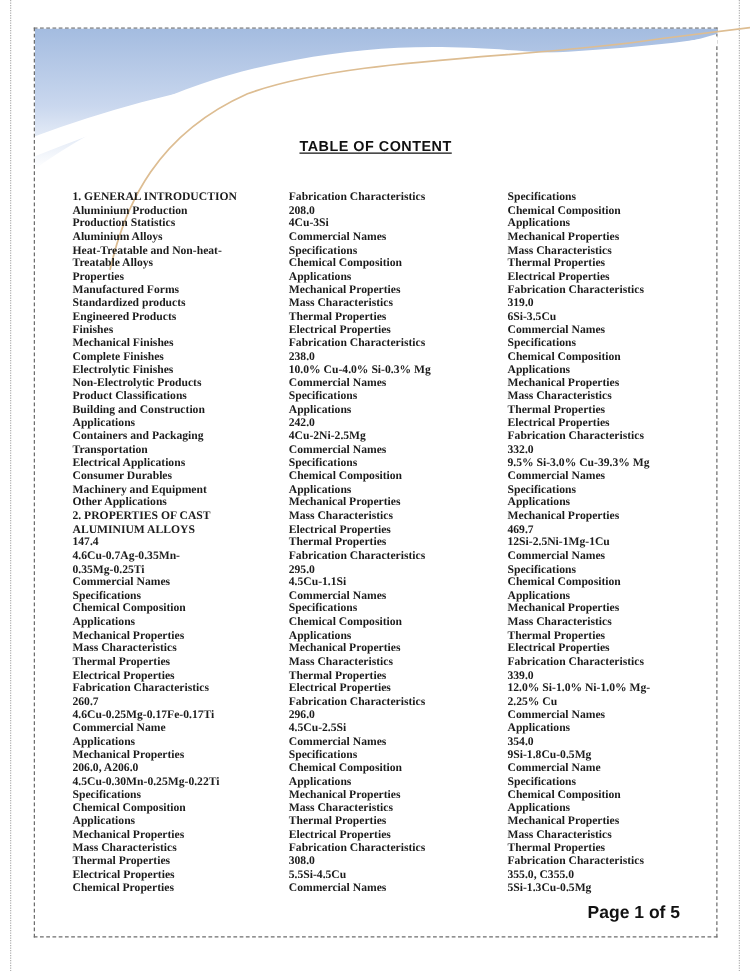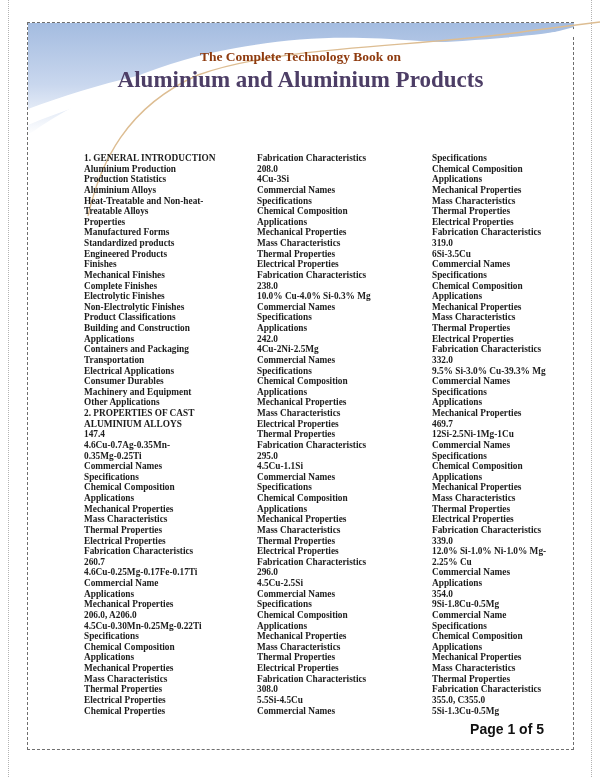--- a/index.html
+++ b/index.html
@@ -32,21 +32,21 @@
   .toc-heading {
     position: absolute; left: 0; width: 100%; top: 89px; text-align: center;
     font-size: 11.5px; font-weight: bold; color: #111;
     text-decoration: underline; letter-spacing: 0.4px;
     font-family: "Liberation Sans", sans-serif;
   }
 
   .col {
     position: absolute; top: 130px;
     font-size: 9.3px; font-weight: bold; color: #1c1c1c;
-    line-height: 10.62px; white-space: nowrap; margin-left: 26px;
+    line-height: 10.62px; white-space: nowrap;
   }
   .col-0 { left: 30px; }
   .col-1 { left: 203px; }
   .col-2 { left: 378px; }
 
   .page-num {
     position: absolute; right: 29px; top: 698px;
     font-size: 14px; font-weight: bold; color: #111;
     font-family: "Liberation Sans", sans-serif;
   }
@@ -70,39 +70,38 @@
 
     <path fill="url(#blueFade)" d="M0,0 H546 V4 C500,18 448,22 392,18 C316,12 270,14 208,25
              C138,37 66,66 0,112 Z"></path>
 
     <path fill="#ffffff" d="M0,86 C80,56 170,36 268,28 C380,20 480,18 546,6
              L546,13 C470,26 382,26 284,33 C192,40 88,66 0,102 Z"></path>
 
     <path fill="none" stroke="#ddbd92" stroke-width="1.4" d="M60,193 C72,140 98,84 170,52 C252,22 400,24 500,8 L572,-1"></path>
   </svg>
 
-  <div class="series-title">The Complete Technology Book on</div>
-  <div class="book-title">Aluminium and Aluminium Products</div>
+  <div class="toc-heading">TABLE OF CONTENT</div>
 
   <div class="col col-0" id="col-0">
       <div>1. GENERAL INTRODUCTION</div>
       <div>Aluminium Production</div>
       <div>Production Statistics</div>
       <div>Aluminium Alloys</div>
       <div>Heat-Treatable and Non-heat-</div>
       <div>Treatable Alloys</div>
       <div>Properties</div>
       <div>Manufactured Forms</div>
       <div>Standardized products</div>
       <div>Engineered Products</div>
       <div>Finishes</div>
       <div>Mechanical Finishes</div>
       <div>Complete Finishes</div>
       <div>Electrolytic Finishes</div>
-      <div>Non-Electrolytic Finishes</div>
+      <div>Non-Electrolytic Products</div>
       <div>Product Classifications</div>
       <div>Building and Construction</div>
       <div>Applications</div>
       <div>Containers and Packaging</div>
       <div>Transportation</div>
       <div>Electrical Applications</div>
       <div>Consumer Durables</div>
       <div>Machinery and Equipment</div>
       <div>Other Applications</div>
       <div>2. PROPERTIES OF CAST</div>

